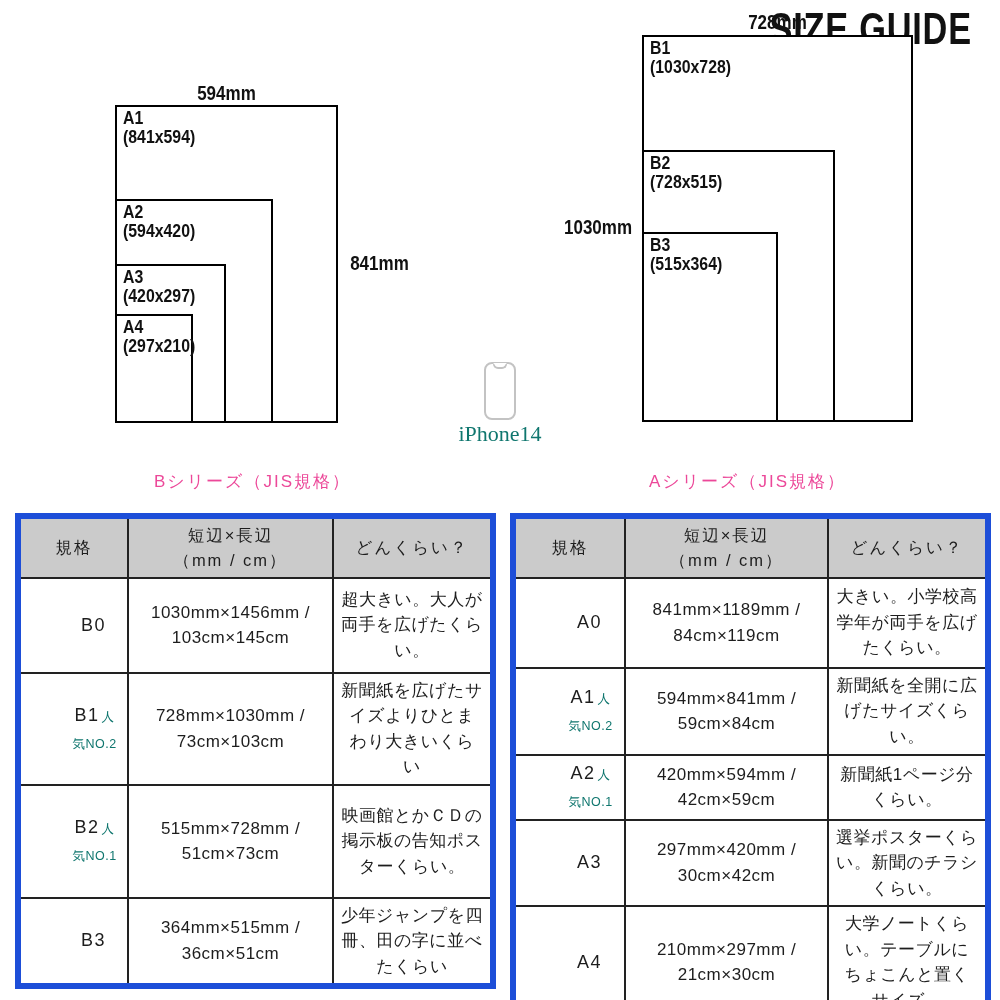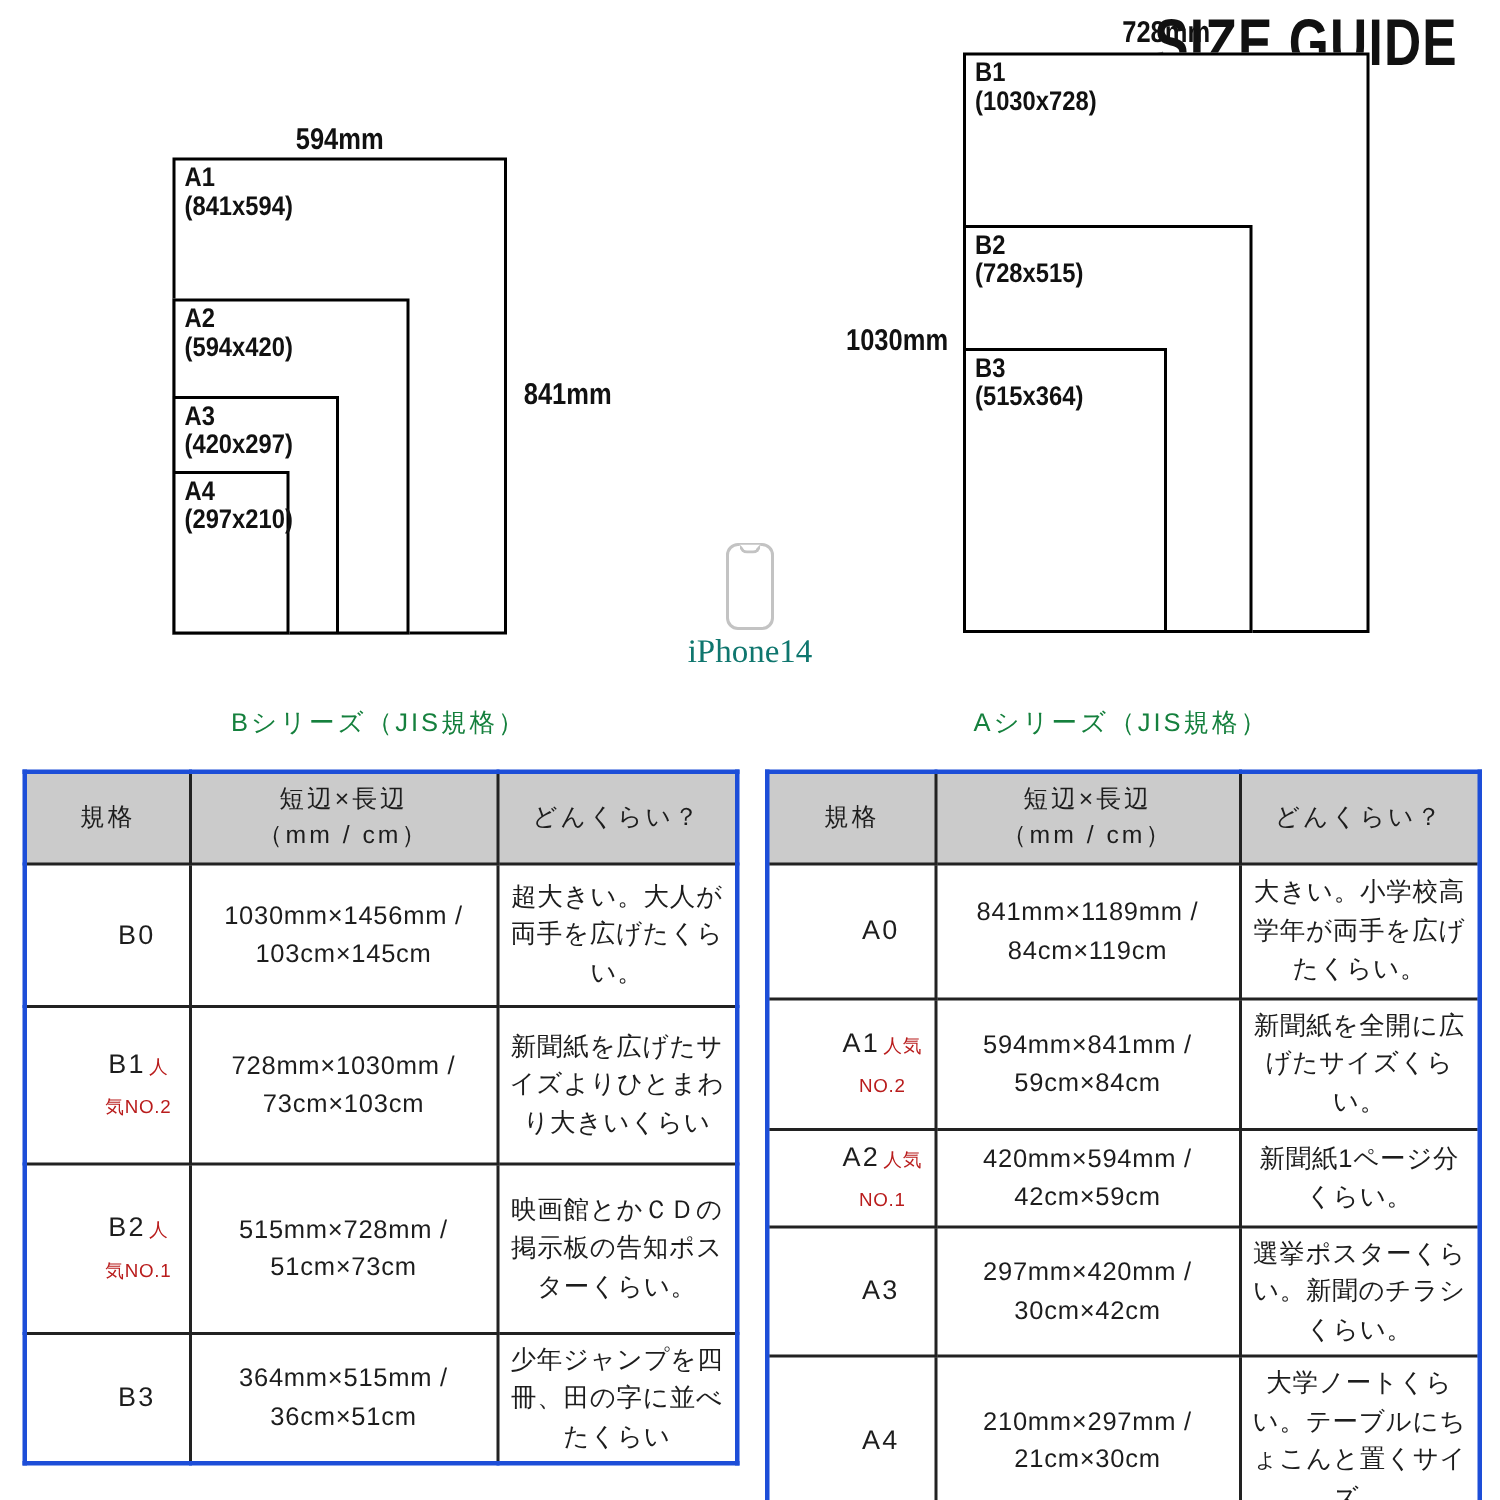--- a/index.html
+++ b/index.html
@@ -32,27 +32,27 @@
   }
   .phone-notch {
     position:absolute; top:-1px; left:50%; transform:translateX(-50%);
     width:14px; height:6px; border:2px solid #c3c3c3; border-top:2px solid #fff;
     border-radius:0 0 5px 5px; background:#fff;
   }
   .phone-label { position:absolute; left:440px; top:421px; width:120px; text-align:center;
     font-family:"Liberation Serif", serif; font-size:22px; color:#0f766e; }
   
   .table-block { position:absolute; width:475px; }
-  .tbl-title { text-align:center; font-size:17px; letter-spacing:2px; color:#15803d; margin-bottom:5px; }
-  table { border-collapse:collapse; table-layout:fixed; width:475px; border:3px solid #1d4ed8; background:#fff;margin-top:20px; }
+  .tbl-title { text-align:center; font-size:17px; letter-spacing:2px; color:#ec4899; margin-bottom:5px; }
+  table { border-collapse:collapse; table-layout:fixed; width:475px; border:6px solid #1d4ed8; background:#fff;margin-top:20px; }
   th, td { border:2px solid #222; text-align:center; vertical-align:middle; padding:4px 7px; color:#1d1d1d; }
   th { background:#cbcbcb; font-weight:normal; font-size:16.5px; letter-spacing:2px; line-height:1.5; }
   td { font-size:17px; letter-spacing:0.5px; line-height:1.5; }
   td.spec-cell { font-size:18px; letter-spacing:1.5px;padding-left:48px; }
-  .badge { color:#b91c1c; font-size:12.5px; letter-spacing:0.5px; margin-left:2px; }
+  .badge { color:#0f766e; font-size:12.5px; letter-spacing:0.5px; margin-left:2px; }
   .hdr-sub { display:block; }
 </style>
 </head>
 <body>
 
 <div class="page">
 
   <div class="main-title">
     <span>SIZE GUIDE</span>
   </div>
@@ -79,21 +79,21 @@
       <span class="dims">(420x297)</span>
     </div>
   </div>
   <div class="size-rect" style="left:115px; top:314px; width:78px; height:109px;">
     <div class="rect-label">
       <span>A4</span>
       <span class="dims">(297x210)</span>
     </div>
   </div>
 
-  <div class="dim-label" style="left:344px; top:252px; width:70px; text-align:left;">
+  <div class="dim-label" style="left:344px; top:252px; width:70px; text-align:center;">
     <span>841mm</span>
   </div>
 
   <div class="dim-label" style="left:642px; top:11px; width:271px;">
     <span>728mm</span>
   </div>
 
   <div class="size-rect" style="left:642px; top:35px; width:271px; height:387px;">
     <div class="rect-label">
       <span>B1</span>

